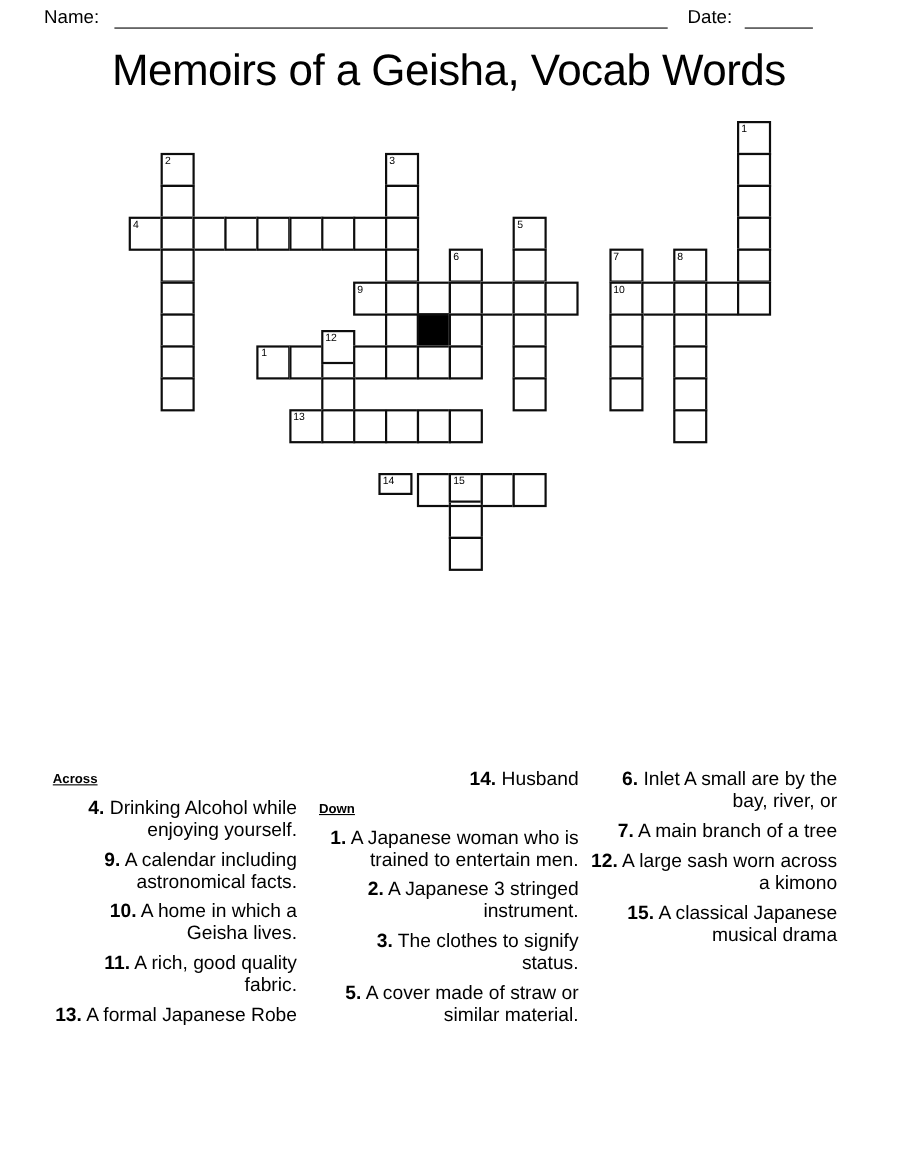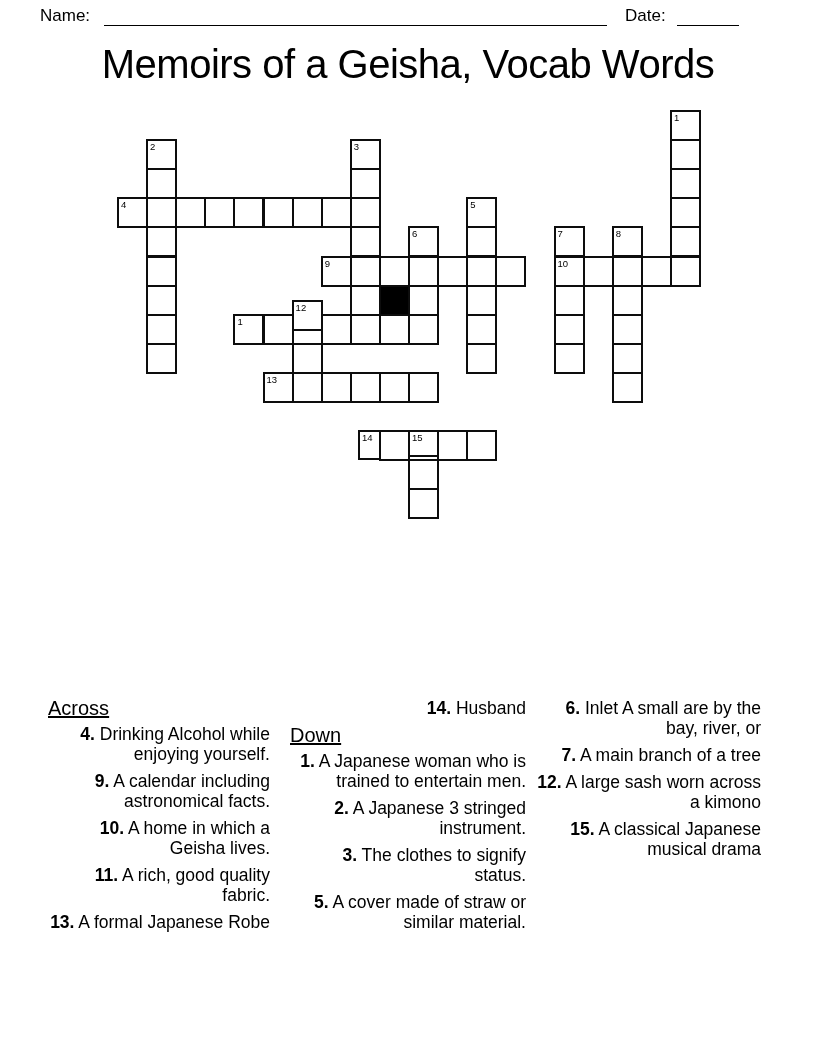--- a/index.html
+++ b/index.html
@@ -74,23 +74,23 @@
   .clue-col {
     position: absolute;
     top: 698px;
     font-size: 17.5px;
     line-height: 20px;
   }
   #clue-col-0 { left: 48px;  width: 222px; }
   #clue-col-1 { left: 290px; width: 236px; }
   #clue-col-2 { left: 533px; width: 228px; }
   .clue-heading {
-    font-weight: normal;
+    font-weight: bold;
     text-decoration: underline;
-    font-size: 20px;
+    font-size: 12px;
     margin: 0 0 6px 0;
   }
   .clue {
     margin: 0 0 7px 0;
     text-align: right;
   }
   .clue .clue-num {
     font-weight: bold;
   }
 </style>
@@ -195,21 +195,21 @@
       <div class="cell" style="left: 611.7px; top: 342.8px; width: 31.1px; height: 31.1px;"></div>
       <div class="cell" style="left: 262.5px; top: 371.9px; width: 31.1px; height: 31.1px;">
         <span class="num">13</span>
       </div>
       <div class="cell" style="left: 291.6px; top: 371.9px; width: 31.1px; height: 31.1px;"></div>
       <div class="cell" style="left: 320.7px; top: 371.9px; width: 31.1px; height: 31.1px;"></div>
       <div class="cell" style="left: 349.8px; top: 371.9px; width: 31.1px; height: 31.1px;"></div>
       <div class="cell" style="left: 378.9px; top: 371.9px; width: 31.1px; height: 31.1px;"></div>
       <div class="cell" style="left: 408px; top: 371.9px; width: 31.1px; height: 31.1px;"></div>
       <div class="cell" style="left: 611.7px; top: 371.9px; width: 31.1px; height: 31.1px;"></div>
-      <div class="cell" style="left: 358px; top: 430.1px; width: 31.1px; height: 30px;">
+      <div class="cell" style="left: 344px; top: 430.1px; width: 31.1px; height: 20px;">
         <span class="num">14</span>
       </div>
       <div class="cell" style="left: 378.9px; top: 430.1px; width: 31.1px; height: 31.1px;"></div>
       <div class="cell" style="left: 408px; top: 430.1px; width: 31.1px; height: 27px;">
         <span class="num">15</span>
       </div>
       <div class="cell" style="left: 437.1px; top: 430.1px; width: 31.1px; height: 31.1px;"></div>
       <div class="cell" style="left: 466.2px; top: 430.1px; width: 31.1px; height: 31.1px;"></div>
       <div class="cell" style="left: 408px; top: 459.2px; width: 31.1px; height: 31.1px;"></div>
       <div class="cell" style="left: 408px; top: 488.3px; width: 31.1px; height: 31.1px;"></div>

